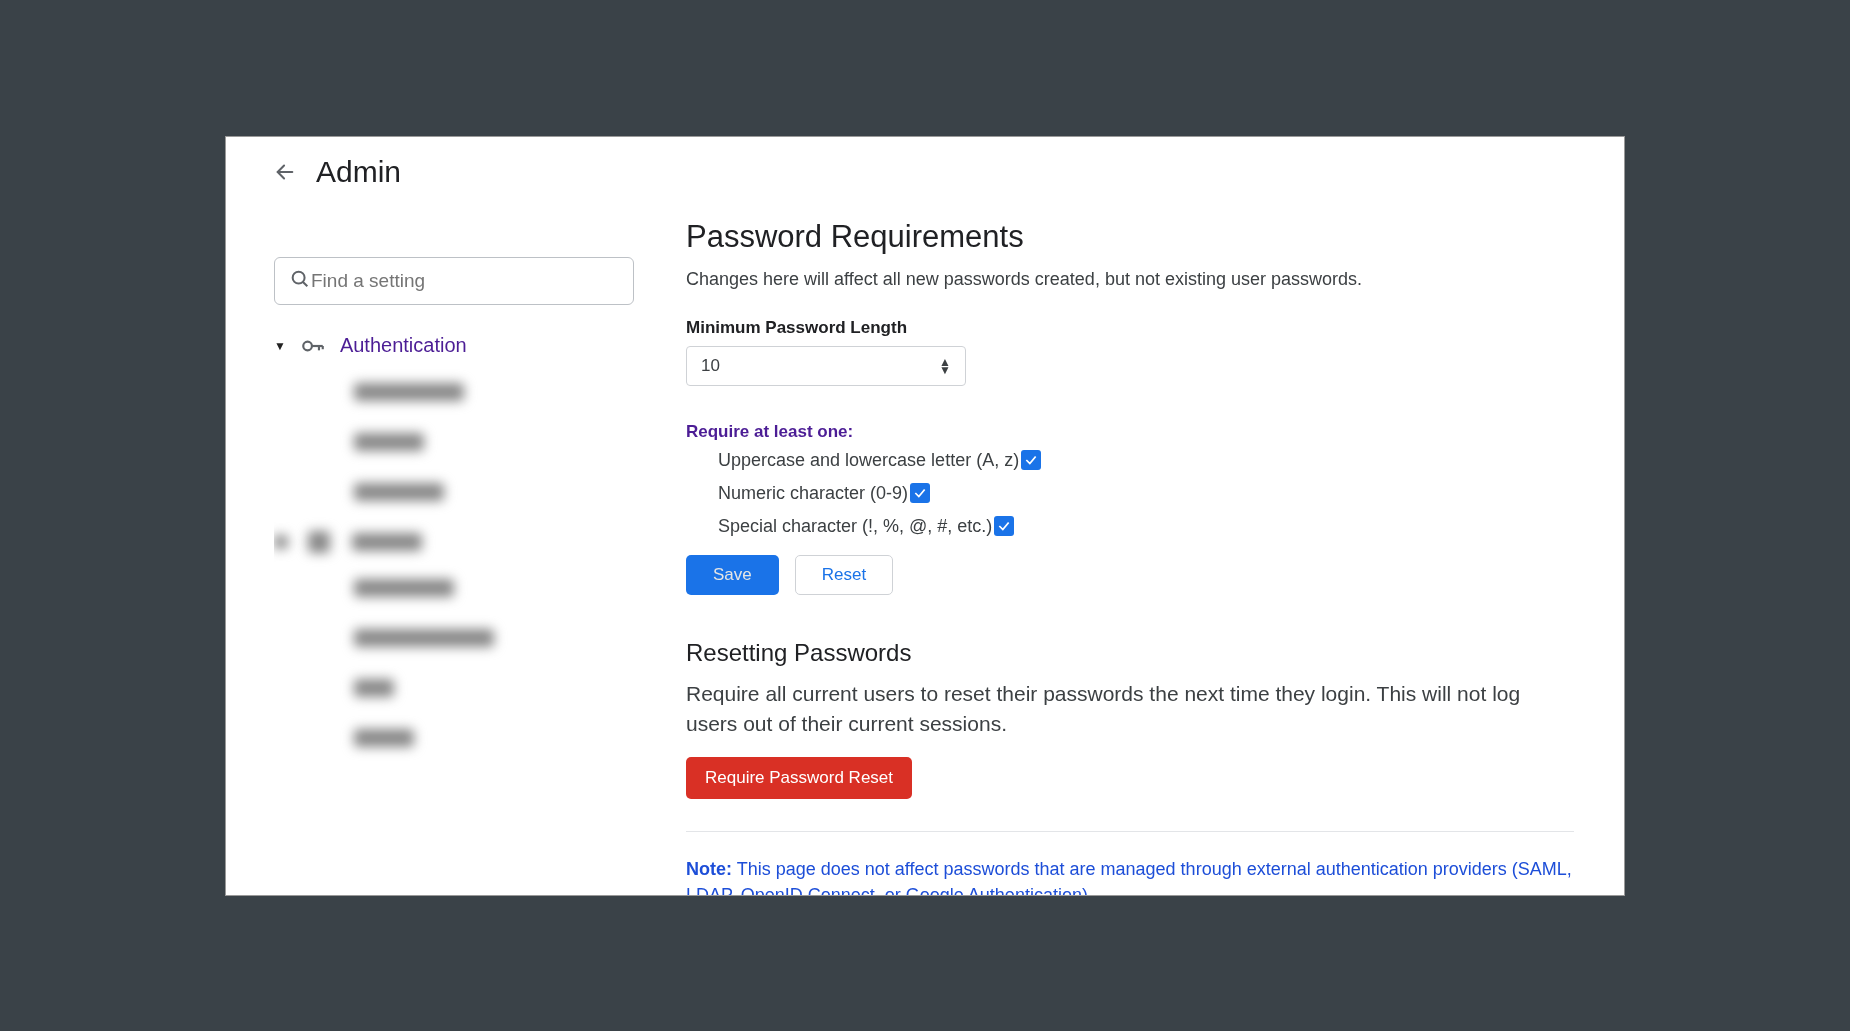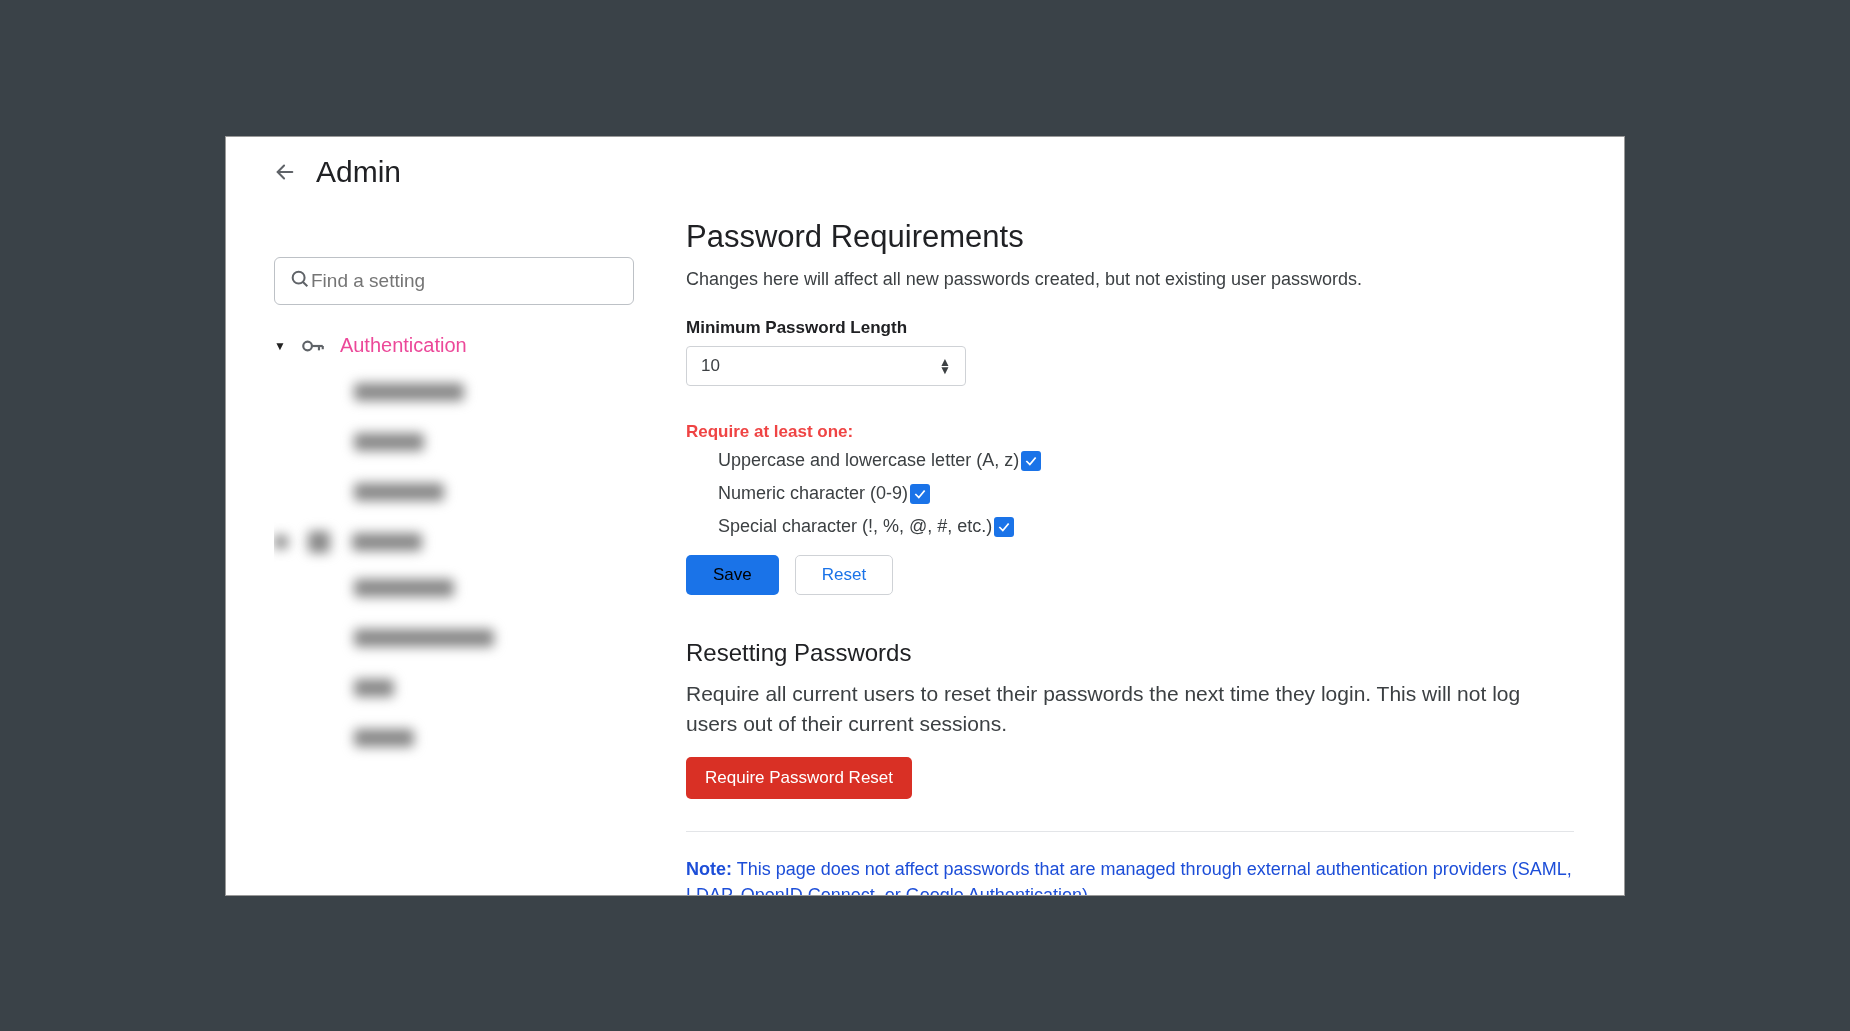--- a/index.html
+++ b/index.html
@@ -104,21 +104,21 @@
       font-size: 12px;
       color: #222;
     }
     .nav-key-icon {
       color: #5f6368;
       display: flex;
       align-items: center;
     }
     .nav-section-label {
       font-size: 20px;
-      color: #ec4899;
+      color: #4c1d95;
     }
     .nav-item {
       padding: 14px 0 14px 80px;
       font-size: 19px;
       color: #333;
       cursor: pointer;
       border-radius: 0 28px 28px 0;
       margin-right: 10px;
     }
     .nav-item.selected {
@@ -191,26 +191,26 @@
     }
     .select-caret {
       font-size: 12px;
       line-height: 8px;
       display: flex;
       flex-direction: column;
     }
     .require-label {
       font-size: 17px;
       font-weight: 700;
-      color: #ef4444;
+      color: #4c1d95;
       margin-bottom: 8px;
     }
     .checkbox-row {
       display: flex;
-      align-items: flex-end;
+      align-items: center;
       padding-left: 32px;
       margin-bottom: 12px;
       font-size: 18px;
       color: #3c4043;
     }
     .checkbox {
       width: 20px;
       height: 20px;
       background: #1a73e8;
       border-radius: 3px;
@@ -234,21 +234,21 @@
     .btn {
       padding: 9px 26px;
       font-size: 17px;
       border-radius: 5px;
       cursor: pointer;
       font-family: inherit;
       border: 1px solid transparent;
     }
     .btn-primary {
       background: #1a73e8;
-      color: #000000;
+      color: #e5e5e5;
     }
     .btn-secondary {
       background: #fff;
       color: #1a73e8;
       border: 1px solid #cfd2d6;
     }
     .btn-danger {
       background: #d93025;
       color: #fff;
       padding: 10px 18px;

